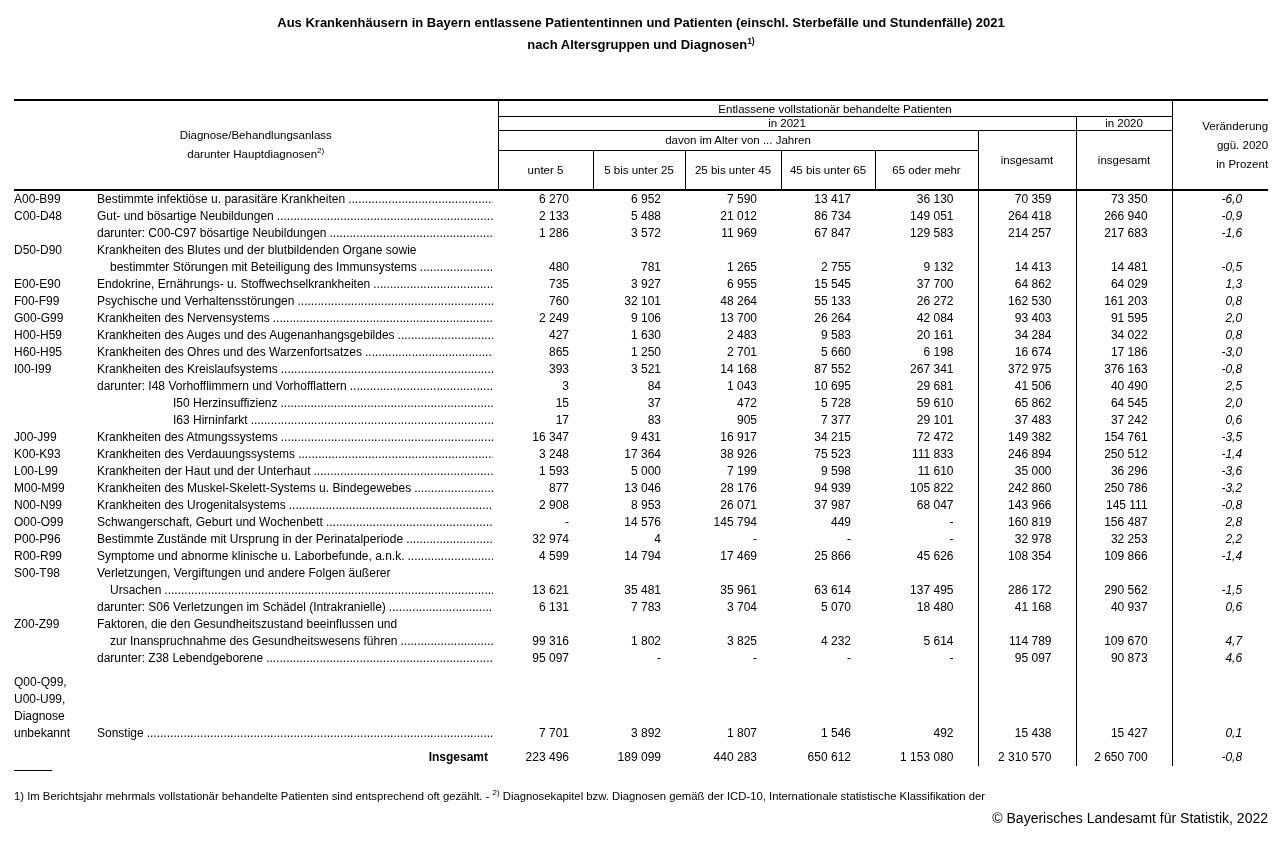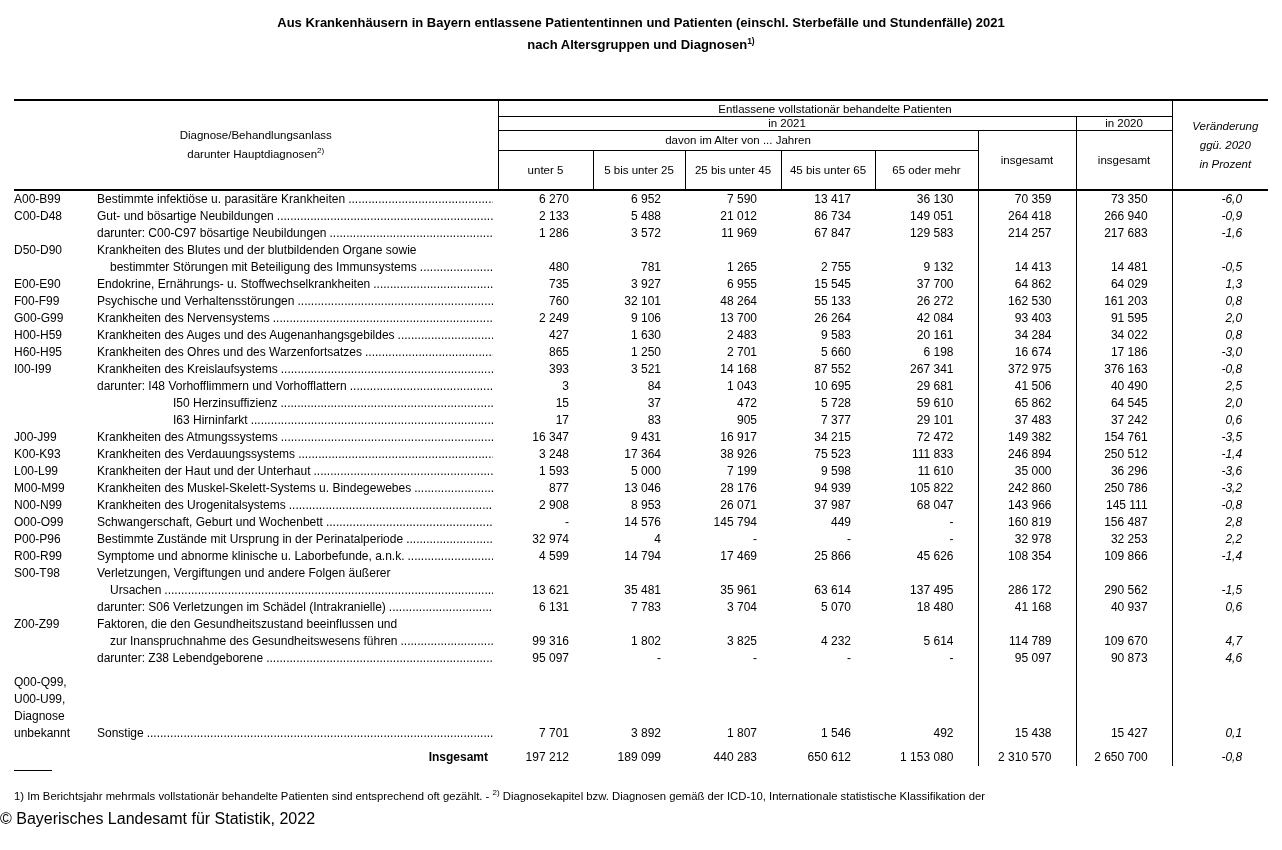--- a/index.html
+++ b/index.html
@@ -21,21 +21,21 @@
   th.head-diag sup { font-size:8px; }
   th.head-top    { border-bottom:1px solid #000; }
   th.head-2021   { border-bottom:1px solid #000; }
   th.head-2020   { border-left:1px solid #000; border-bottom:1px solid #000; }
   th.head-davon  { border-bottom:1px solid #000; }
   th.head-ins1   { border-left:1px solid #000; border-bottom:2px solid #000; }
   th.head-ins2   { border-left:1px solid #000; border-bottom:2px solid #000; }
   th.age         { border-bottom:2px solid #000; }
   th.age + th.age{ border-left:1px solid #000; }
   th.head-change { border-left:1px solid #000; border-bottom:2px solid #000;
-                   font-style:italic; text-align:center; padding-left:10px; line-height:19px; }
+                   text-align:right; padding-left:10px; line-height:19px; }
 
   tbody td { font-size:12px; line-height:17px; height:17px; padding:0; vertical-align:bottom; }
   td.num { text-align:right; padding-right:24px; white-space:nowrap; }
   td.c6, td.c7 { border-left:1px solid #000; }
   td.c8 { border-left:1px solid #000; font-style:italic; padding-right:26px; }
 
   td.c0 .lbl { display:flex; align-items:baseline; }
   .code { flex:0 0 83px; white-space:nowrap; }
   .desc { white-space:nowrap; }
   .desc.ind1 { padding-left:13px; }
@@ -43,21 +43,21 @@
   .dots { flex:1 1 auto; overflow:hidden; white-space:nowrap; margin:0 5px 0 3px; }
   .dots::after { content:"....................................................................................................................................................."; }
 
   tr.gap-top td { padding-top:7px; }
   tr.total td { padding-top:4px; height:20px; }
   tr.total .total-label { text-align:right; font-weight:bold; padding-right:10px; }
 
   .fn-rule { width:38px; border-top:1px solid #000; margin:4px 0 0 14px; }
   .footnotes { margin:12px 14px 0 14px; font-size:11.3px; line-height:20px; }
   .footnotes sup { font-size:8px; }
-  .copyright { margin:4px 14px 0 0; font-size:16px; }
+  .copyright { text-align:right; margin:4px 14px 0 0; font-size:14px; }
 </style>
 </head>
 <body>
 
 <div class="page">
 
   <div class="title">
     <div>Aus Krankenhäusern in Bayern entlassene Patiententinnen und Patienten (einschl. Sterbefälle und Stundenfälle) 2021</div>
     <div><span>nach Altersgruppen und Diagnosen</span><sup>1)</sup></div>
   </div>
@@ -635,21 +635,21 @@
           <td class="num c2">3 892</td>
           <td class="num c3">1 807</td>
           <td class="num c4">1 546</td>
           <td class="num c5">492</td>
           <td class="num c6">15 438</td>
           <td class="num c7">15 427</td>
           <td class="num c8">0,1</td>
         </tr>
         <tr class="total">
           <td class="c0 total-label">Insgesamt</td>
-          <td class="num c1">197 212</td>
+          <td class="num c1">223 496</td>
           <td class="num c2">189 099</td>
           <td class="num c3">440 283</td>
           <td class="num c4">650 612</td>
           <td class="num c5">1 153 080</td>
           <td class="num c6">2 310 570</td>
           <td class="num c7">2 650 700</td>
           <td class="num c8">-0,8</td>
         </tr>
       </tbody>
   </table>

